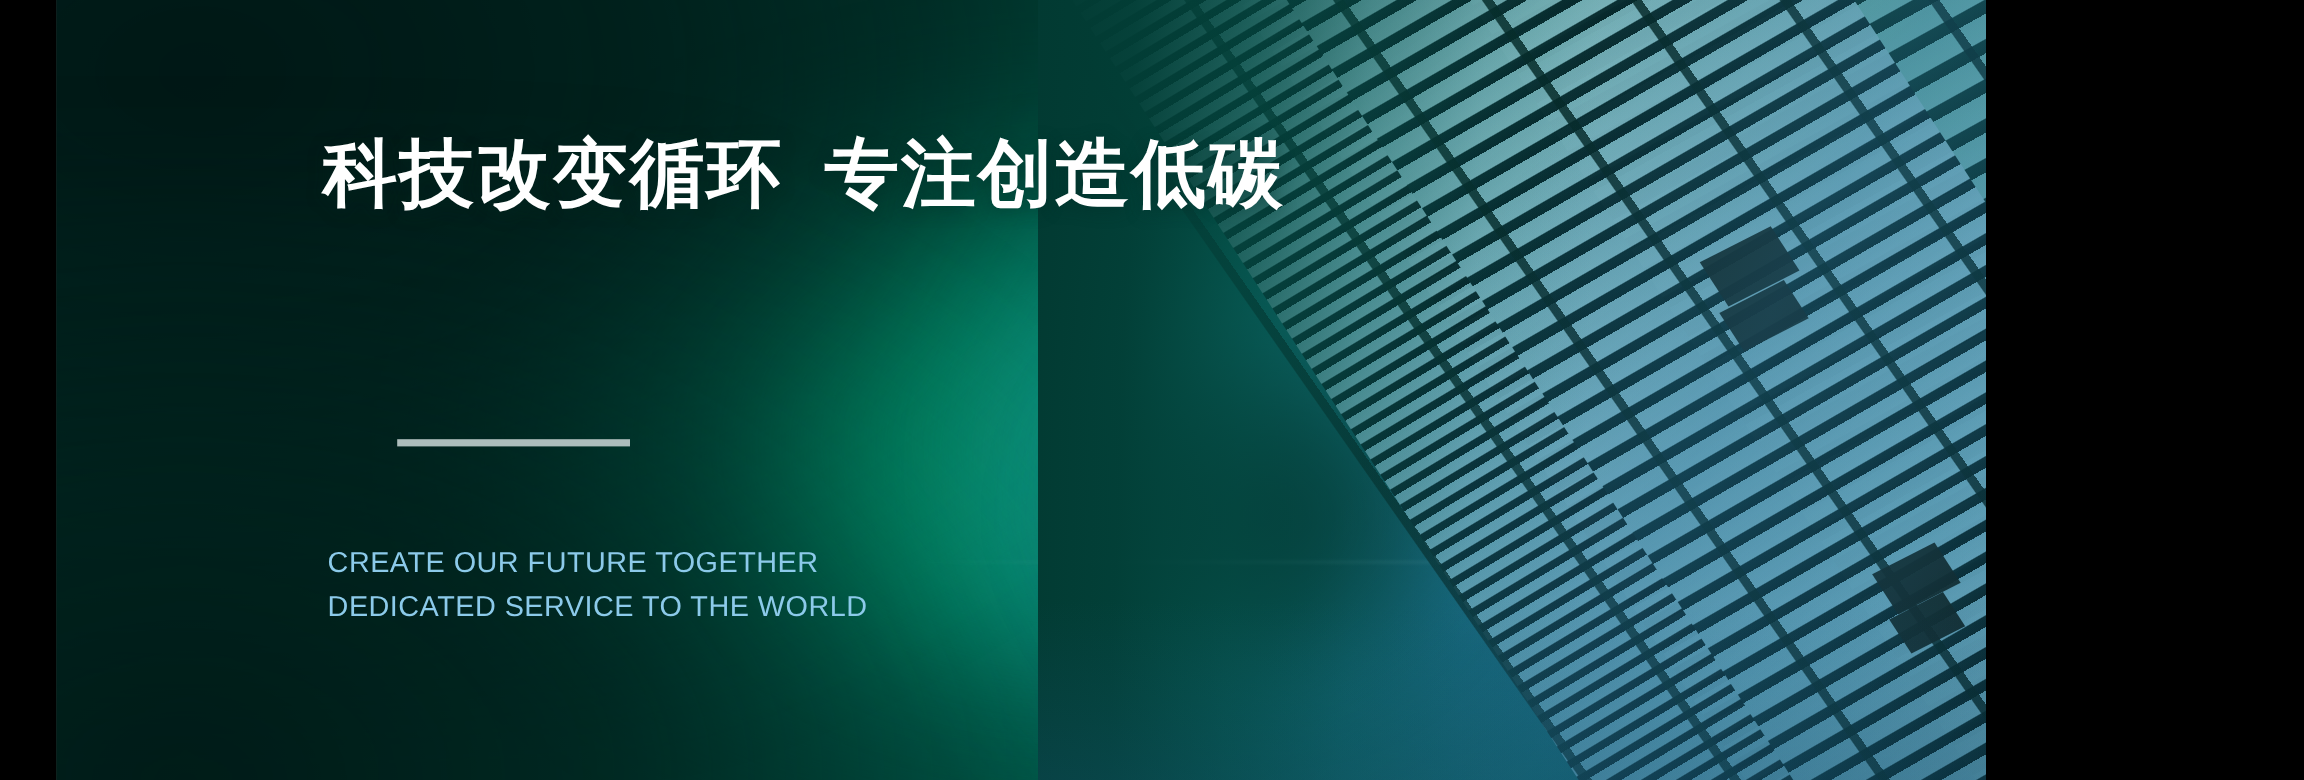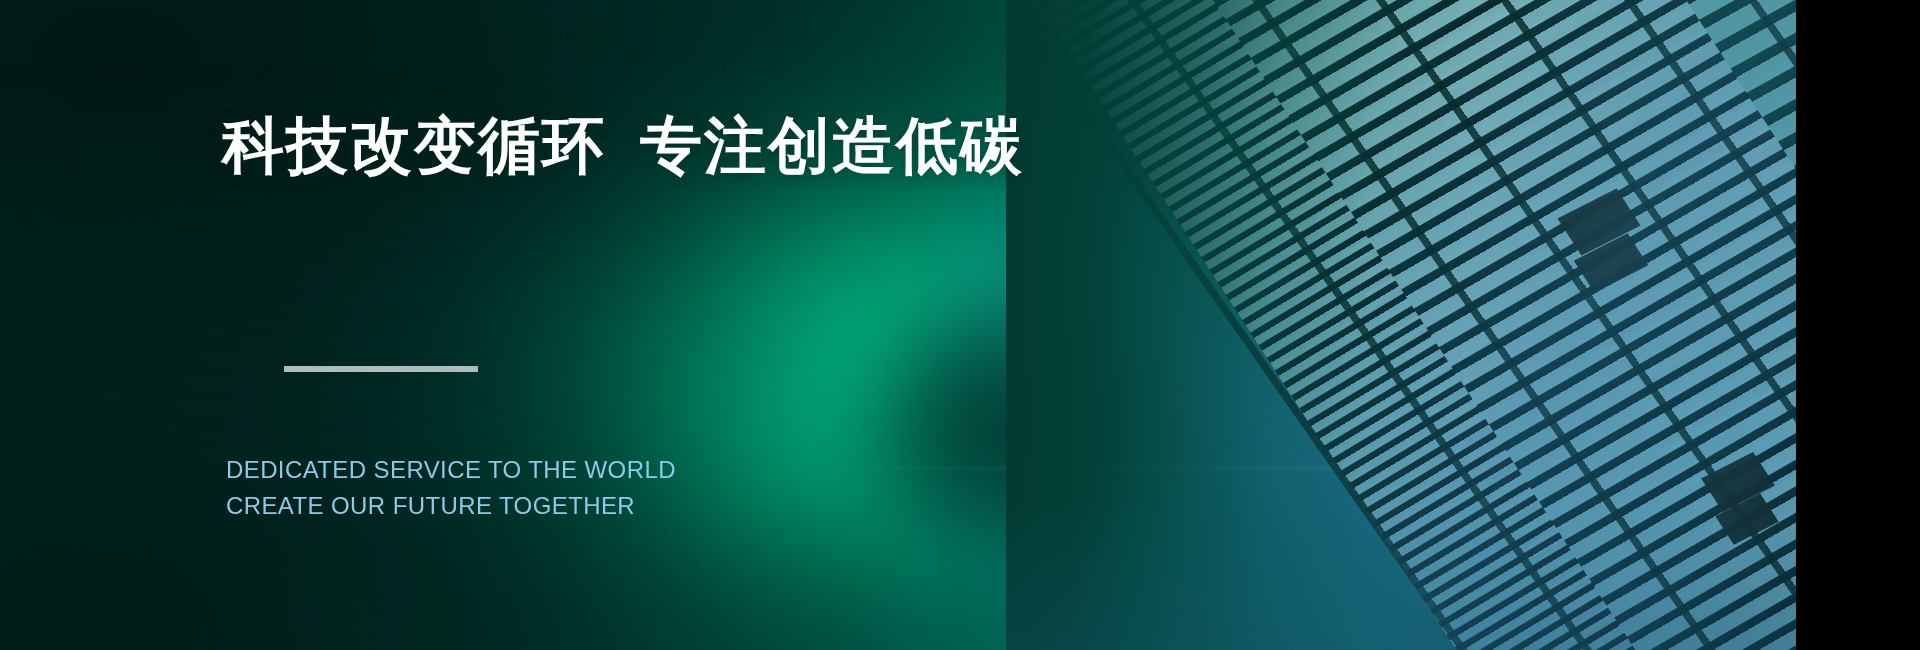--- a/index.html
+++ b/index.html
@@ -6,24 +6,25 @@
     margin: 0;
     padding: 0;
     background: #000;
   }
   body {
     font-family: "Liberation Sans", "DejaVu Sans", sans-serif;
   }
 
   #banner {
     position: relative;
-    width: 1796px;
+    width: 1608px;
     height: 650px;
     overflow: hidden;
     background: #404040;
+    margin-left: 47px;
   }
 
   
   .bg-base {
     position: absolute;
     inset: 0;
     background: linear-gradient(115deg,
         #012a24 0%,
         #023028 20%,
         #02392f 38%,
@@ -363,18 +364,18 @@
   </div>
 
   <div class="content">
 
     <h1 class="headline"><span>科技改变循环</span><span class="gap"></span><span>专注创造低碳</span></h1>
 
 
     <div class="rule"></div>
 
     <div class="tagline">
+      <span class="tagline-line">CREATE OUR FUTURE TOGETHER</span>
       <span class="tagline-line">DEDICATED SERVICE TO THE WORLD</span>
-      <span class="tagline-line">CREATE OUR FUTURE TOGETHER</span>
     </div>
 
   </div>
 </div>
 
 </body></html>

